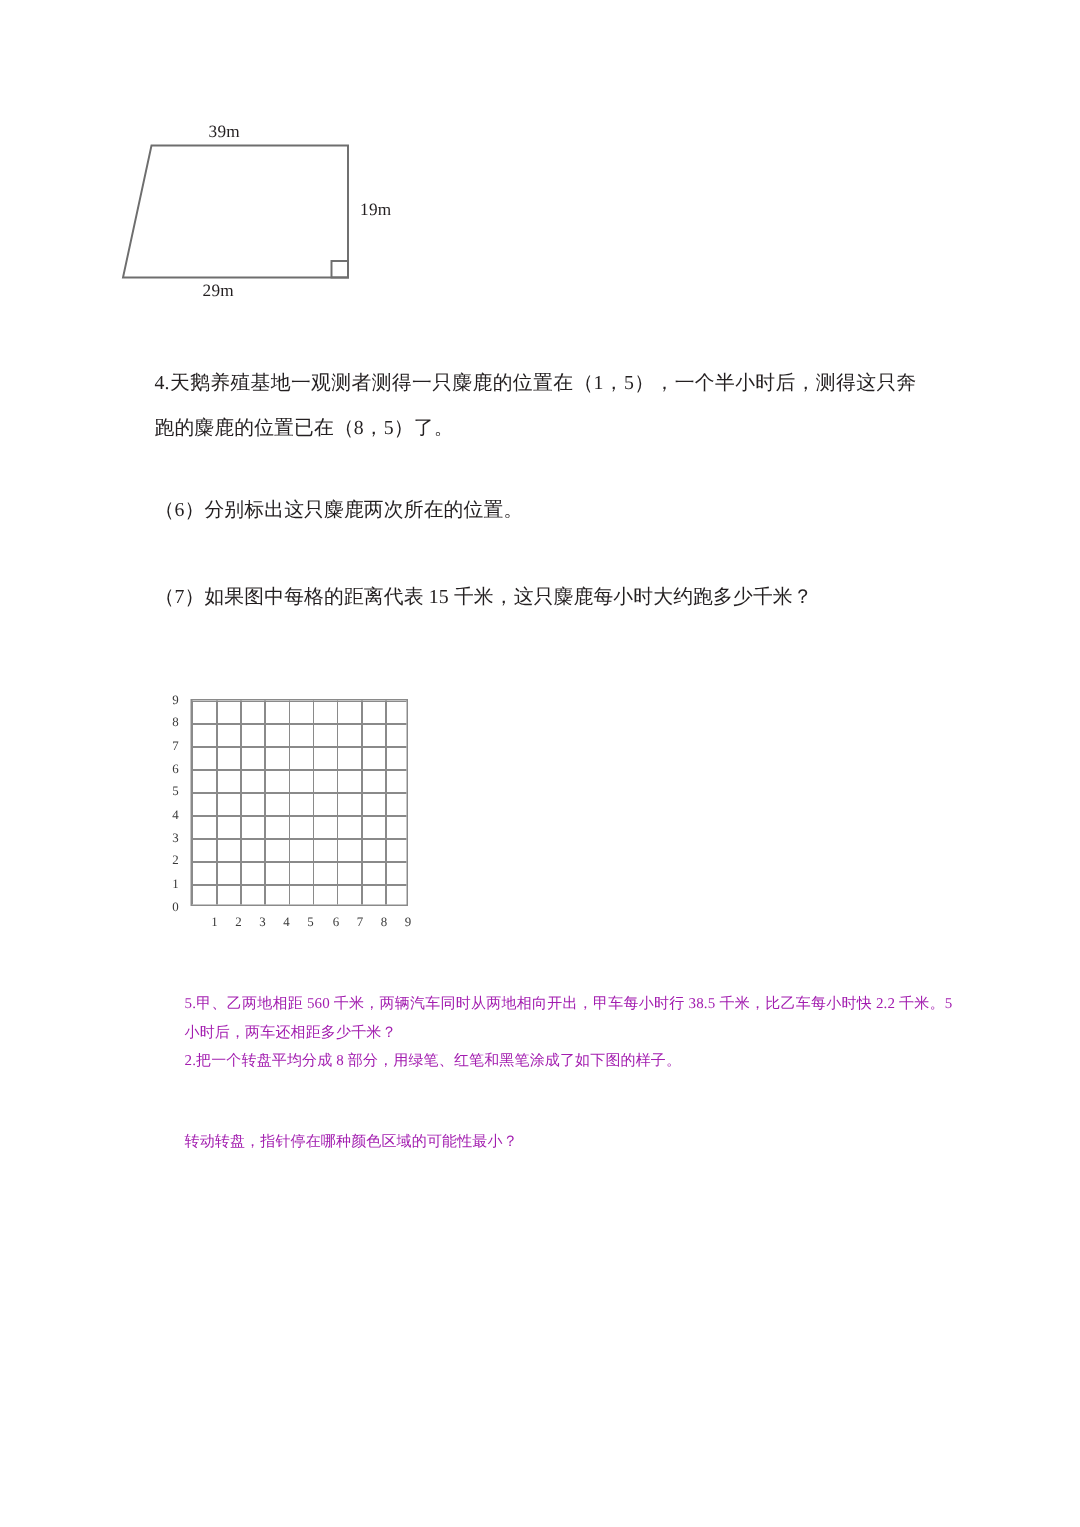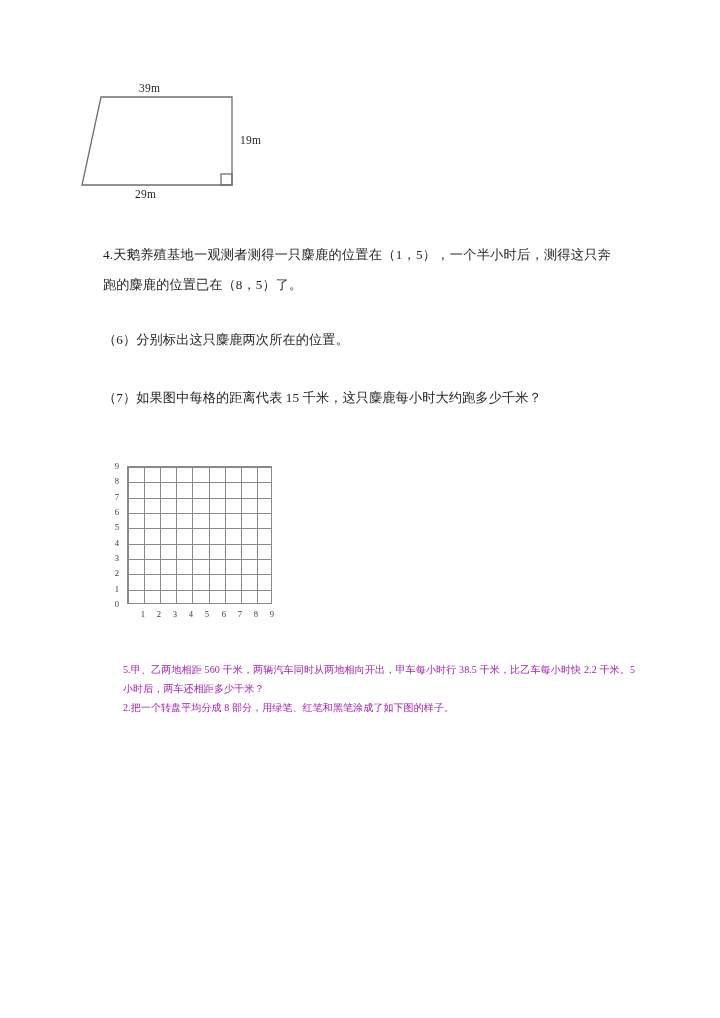--- a/index.html
+++ b/index.html
@@ -160,14 +160,15 @@
       <div class="axis-label" style="left:123px;">7</div>
       <div class="axis-label" style="left:139px;">8</div>
       <div class="axis-label" style="left:155px;">9</div>
     </div>
   </div>
 
   <div class="qtight q5">5.甲、乙两地相距 560 千米，两辆汽车同时从两地相向开出，甲车每小时行 38.5 千米，比乙车每小时快 2.2 千米。5 小时后，两车还相距多少千米？</div>
 
   <div class="qtight q6">2.把一个转盘平均分成 8 部分，用绿笔、红笔和黑笔涂成了如下图的样子。</div>
 
+  <div class="qtight q6-tail">转动转盘，指针停在哪种颜色区域的可能性最小？</div>
 
 </div>
 
 </body></html>

